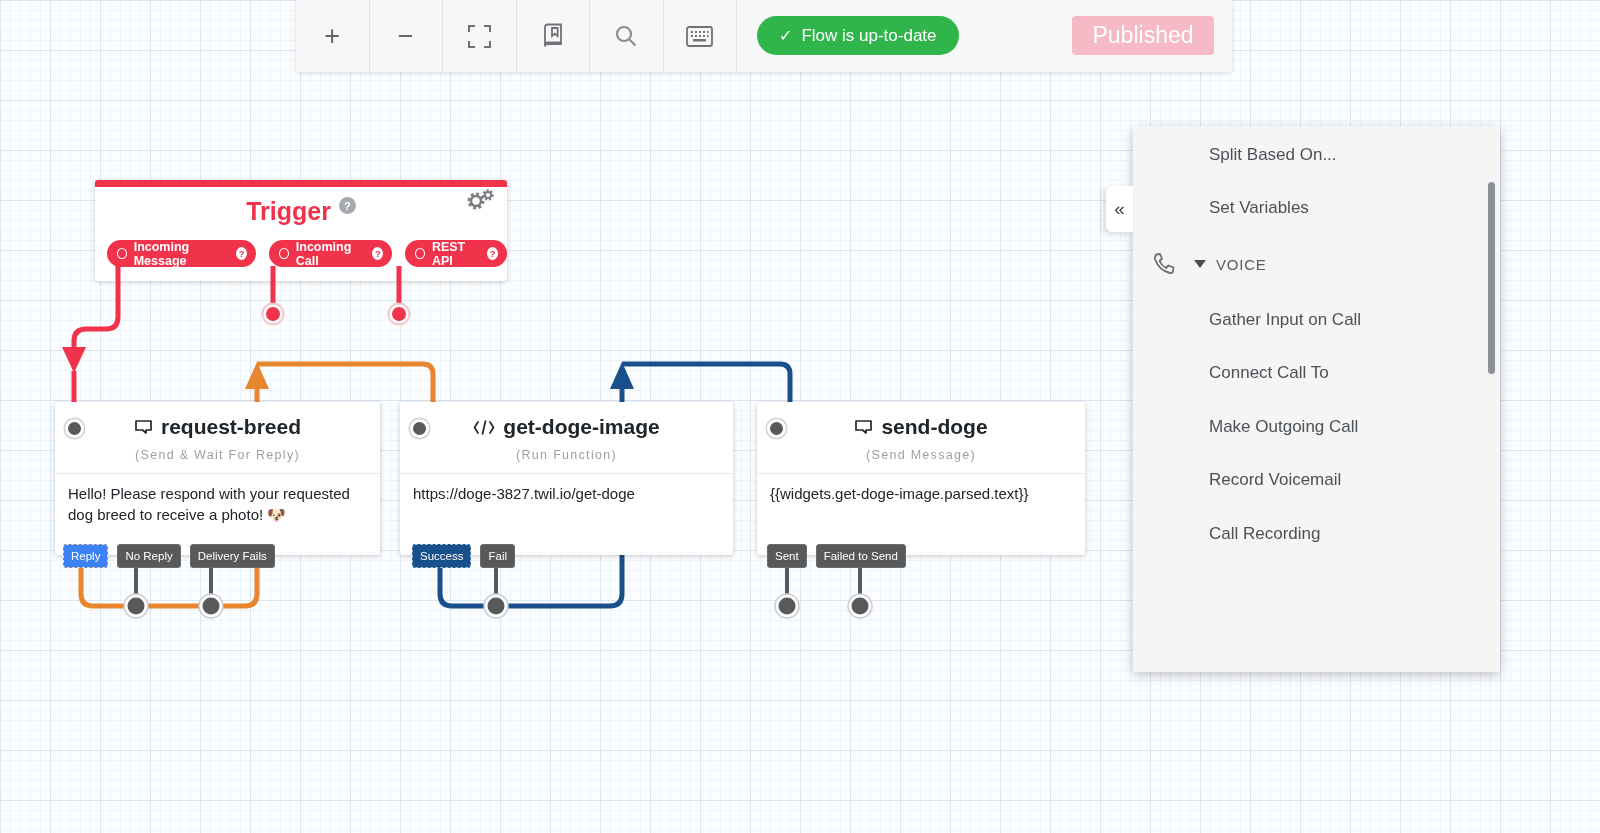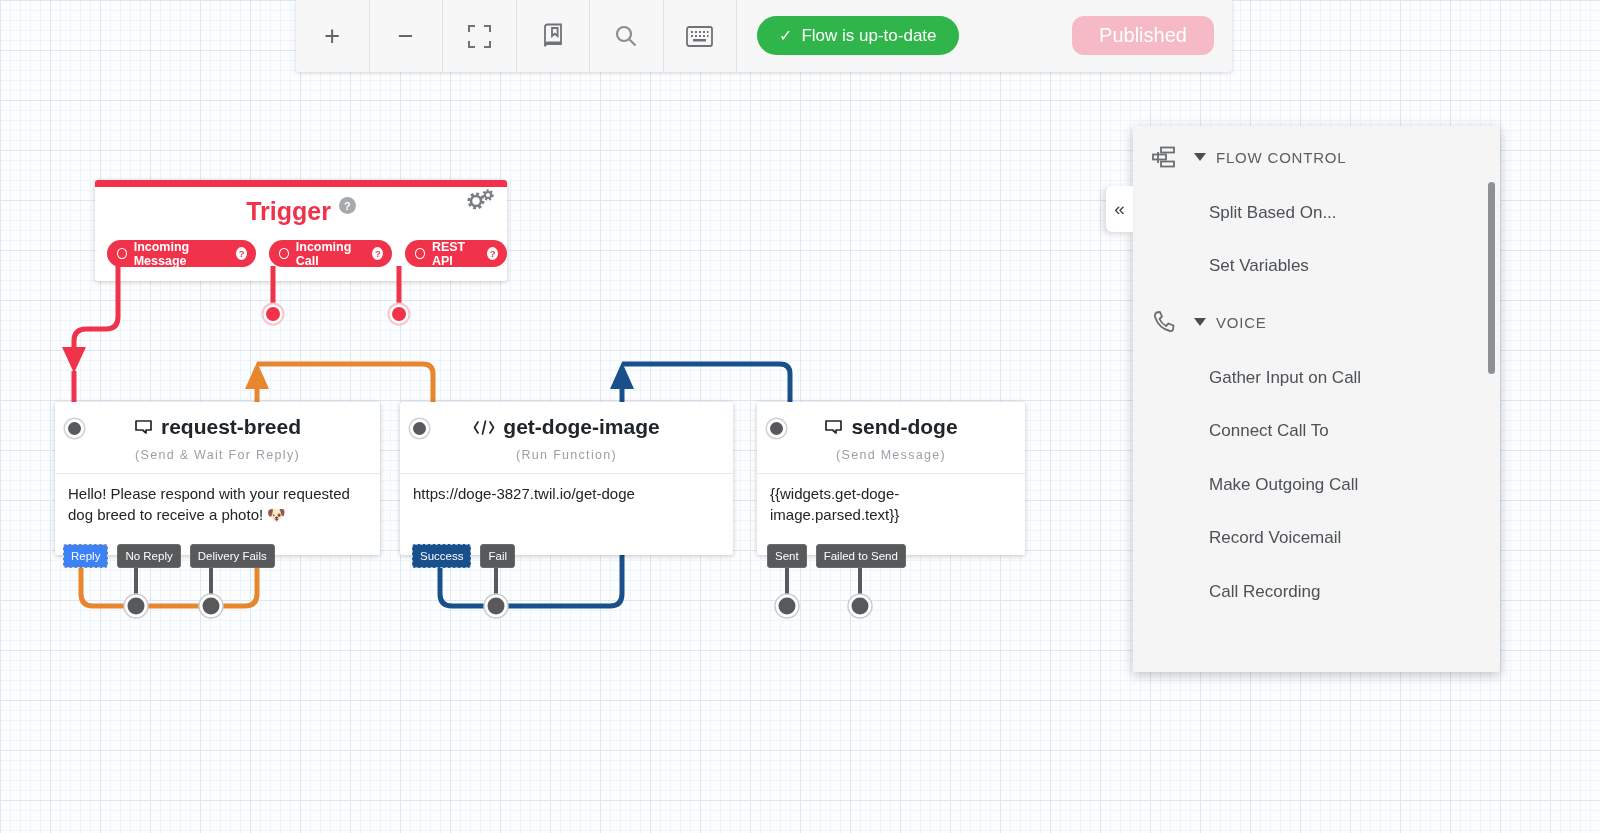--- a/index.html
+++ b/index.html
@@ -20,21 +20,21 @@
     box-shadow:0 1px 4px rgba(0,0,0,0.16); z-index:5; }
   .tool { width:73.5px; display:flex; align-items:center; justify-content:center;
     border-right:1px solid #E2E2E4; color:#6F7377; cursor:pointer; }
   .tool-plusminus { font-size:27px; font-weight:300; color:#606468; }
   .toolbar-rest { position:relative; flex:1; }
   .status-pill { position:absolute; left:20px; top:16px; height:39px; padding:0 22px;
     border-radius:20px; background:#2FB54A; color:#fff; font-size:17px;
     display:flex; align-items:center; gap:9px; }
   .status-pill .chk { font-size:16px; }
   .published-btn { position:absolute; right:18px; top:16px; height:39px; width:142px;
-    border-radius:12px; background:#F5BAC5; color:#fff; font-size:20px;
+    border-radius:4px; background:#F5BAC5; color:#fff; font-size:23px;
     display:flex; align-items:center; justify-content:center; border:none; }
 
   
   .layer { position:absolute; left:0; top:0; z-index:1; }
   .layer-front { z-index:3; }
 
   
   .card { position:absolute; background:#fff; border-radius:2px; z-index:2;
     box-shadow:0 1px 5px rgba(0,0,0,0.22); }
   .port { position:absolute; left:10px; top:17px; width:19px; height:19px; border-radius:50%;
@@ -205,21 +205,21 @@
     </div>
     <div class="card-sub">(Run Function)</div>
     <div class="card-hr"></div>
     <div class="card-body">https://doge-3827.twil.io/get-doge</div>
     <div class="transitions" style="left:12px;">
       <button class="tbtn navy">Success</button>
       <button class="tbtn">Fail</button>
     </div>
   </div>
 
-  <div class="card" style="left:757px; top:402px; width:268px; height:153px;">
+  <div class="card" style="left:757px; top:402px; width:328px; height:153px;">
     <div class="port"></div>
     <div class="card-title">
       <svg width="19" height="17" viewBox="0 0 19 17">
         <path d="M2 2 h15 v9 h-5 l0 3 -3.5 -3 h-6.5 z" fill="none" stroke="#23272B" stroke-width="1.7" stroke-linejoin="round"></path>
       </svg>
       <span>send-doge</span>
     </div>
     <div class="card-sub">(Send Message)</div>
     <div class="card-hr"></div>
     <div class="card-body">{{widgets.get-doge-image.parsed.text}}</div>
@@ -302,34 +302,20 @@
       </div>
       <button class="published-btn">Published</button>
     </div>
   </div>
 
   <div class="sidebar">
     <div class="sb-collapse">
       <span>«</span>
     </div>
     <div class="sb-list">
-      <div class="sb-section">
-        <span class="sb-icon">
-          <svg width="26" height="22" viewBox="0 0 26 22">
-            <g fill="none" stroke="#6A6E73" stroke-width="1.8">
-              <path d="M7 6 V17"></path>
-              <rect x="10" y="1.5" width="13" height="5"></rect>
-              <rect x="2" y="8.5" width="13" height="5"></rect>
-              <rect x="10" y="15.5" width="13" height="5"></rect>
-            </g>
-          </svg>
-        </span>
-        <span class="sb-caret"></span>
-        <span>FLOW CONTROL</span>
-      </div>
       <div class="sb-item">Split Based On...</div>
       <div class="sb-item">Set Variables</div>
       <div class="sb-section">
         <span class="sb-icon">
           <svg width="24" height="24" viewBox="0 0 24 24">
             <path d="M4.5 2.5 L8 2 L10 6.5 L7.5 9 Q9.5 13.5 14 16 L16.5 13.5 L21.5 15.5 L21 19.5 Q20.5 21.5 18 21 Q7 18.5 3 7 Q2.5 4 4.5 2.5 Z" fill="none" stroke="#6A6E73" stroke-width="1.8" stroke-linejoin="round"></path>
           </svg>
         </span>
         <span class="sb-caret"></span>
         <span>VOICE</span>

